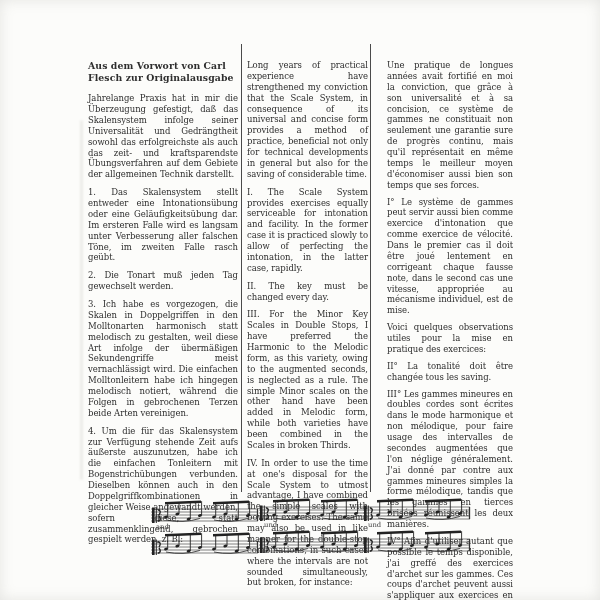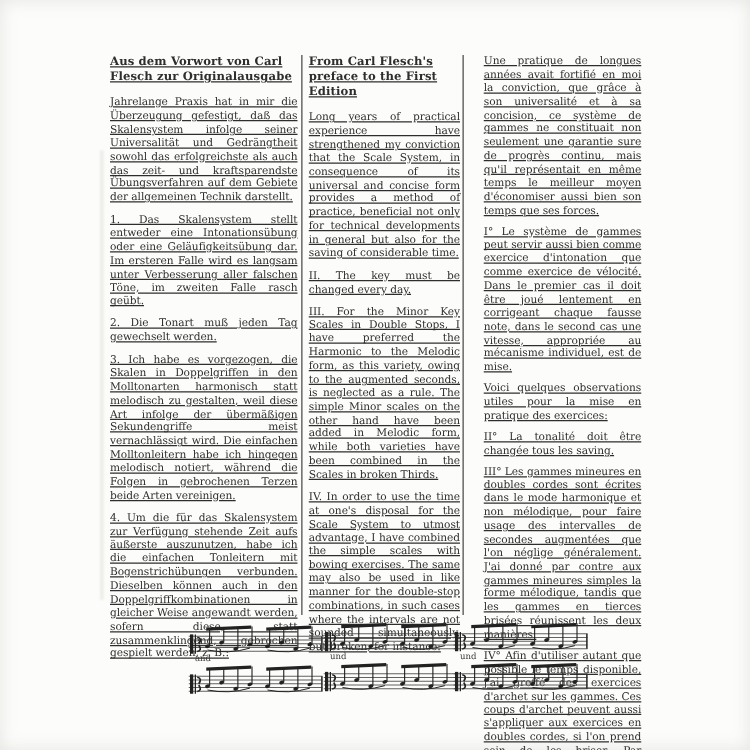--- a/index.html
+++ b/index.html
@@ -1,22 +1,22 @@
 <!DOCTYPE html>
 <html style="--text: #2e2e2e; --divider: #4a4a4a;"><head>
 <meta charset="utf-8">
 <style>
   html,body{margin:0;padding:0;}
   body{width:600px;height:600px;background:#f6f6f3;font-family:"DejaVu Serif",serif;}
   .page{position:relative;width:600px;height:600px;background:#fcfcfa;overflow:hidden;
         box-shadow:inset 0 0 14px rgba(120,120,115,.18);color:var(--text,#2e2e2e);}
   .scan-streak{position:absolute;left:80px;top:120px;width:3px;height:360px;
         background:#d9d9d3;opacity:.45;border-radius:2px;filter:blur(1px);}
-  .col{position:absolute;top:44px;text-align:justify;font-size:8.5px;line-height:1.28;
-        letter-spacing:-0.05px;color:var(--text,#2e2e2e);text-decoration:underline;}
+  .col{position:absolute;top:60px;text-align:justify;font-size:8.5px;line-height:1.28;
+        letter-spacing:-0.05px;color:var(--text,#2e2e2e);}
   .col-de{left:88px;width:150px;}
   .col-en{left:247px;width:121px;}
   .col-fr{left:375px;width:138px;}
   .col h2{font-size:9.3px;line-height:1.3;font-weight:bold;margin:0 0 9px 0;text-align:left;
         letter-spacing:0.1px;}
   .col-fr h2{margin-bottom:2px;}
   .col p{margin:0 0 7px 0;}
   .col-fr p{margin-bottom:6px;margin-left:12px;}
   .v-divider{position:absolute;top:44px;width:1px;height:448px;background:var(--divider,#4a4a4a);}
   .v-divider.d1{left:241px;}
@@ -41,22 +41,22 @@
     <p>Jahrelange Praxis hat in mir die Überzeugung gefestigt, daß das Skalensystem infolge seiner Universalität und Gedrängtheit sowohl das erfolgreichste als auch das zeit- und kraftsparendste Übungsverfahren auf dem Gebiete der allgemeinen Technik darstellt.</p>
     <p>1. Das Skalensystem stellt entweder eine Intonationsübung oder eine Geläufigkeitsübung dar. Im ersteren Falle wird es langsam unter Verbesserung aller falschen Töne, im zweiten Falle rasch geübt.</p>
     <p>2. Die Tonart muß jeden Tag gewechselt werden.</p>
     <p>3. Ich habe es vorgezogen, die Skalen in Doppelgriffen in den Molltonarten harmonisch statt melodisch zu gestalten, weil diese Art infolge der übermäßigen Sekundengriffe meist vernachlässigt wird. Die einfachen Molltonleitern habe ich hingegen melodisch notiert, während die Folgen in gebrochenen Terzen beide Arten vereinigen.</p>
     <p>4. Um die für das Skalensystem zur Verfügung stehende Zeit aufs äußerste auszunutzen, habe ich die einfachen Tonleitern mit Bogenstrichübungen verbunden. Dieselben können auch in den Doppelgriffkombinationen in gleicher Weise angewandt werden, sofern diese, statt zusammenklingend, gebrochen gespielt werden, z. B.:</p>
   </div>
 
   <div class="v-divider d1"></div>
 
   <div class="col col-en" lang="en">
-    <h2>From Carl Flesch's preface to the First Edition</h2>
     <p>Long years of practical experience have strengthened my conviction that the Scale System, in consequence of its universal and concise form provides a method of practice, beneficial not only for technical developments in general but also for the saving of considerable time.</p>
+    <p>I. The Scale System provides exercises equally serviceable for intonation and facility. In the former case it is practiced slowly to allow of perfecting the intonation, in the latter case, rapidly.</p>
     <p>II. The key must be changed every day.</p>
     <p>III. For the Minor Key Scales in Double Stops, I have preferred the Harmonic to the Melodic form, as this variety, owing to the augmented seconds, is neglected as a rule. The simple Minor scales on the other hand have been added in Melodic form, while both varieties have been combined in the Scales in broken Thirds.</p>
     <p>IV. In order to use the time at one's disposal for the Scale System to utmost advantage, I have combined the simple scales with bowing exercises. The same may also be used in like manner for the double-stop combinations, in such cases where the intervals are not sounded simultaneously, but broken, for instance:</p>
   </div>
 
   <div class="v-divider d2"></div>
 
   <div class="col col-fr" lang="fr">
     <p>Une pratique de longues années avait fortifié en moi la conviction, que grâce à son universalité et à sa concision, ce système de gammes ne constituait non seulement une garantie sure de progrès continu, mais qu'il représentait en même temps le meilleur moyen d'économiser aussi bien son temps que ses forces.</p>
     <p>I° Le système de gammes peut servir aussi bien comme exercice d'intonation que comme exercice de vélocité. Dans le premier cas il doit être joué lentement en corrigeant chaque fausse note, dans le second cas une vitesse, appropriée au mécanisme individuel, est de mise.</p>

